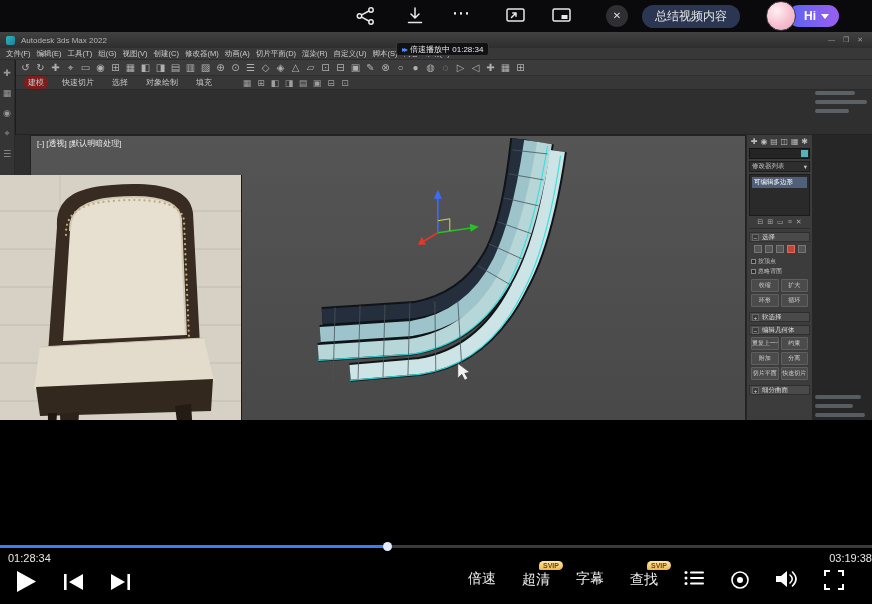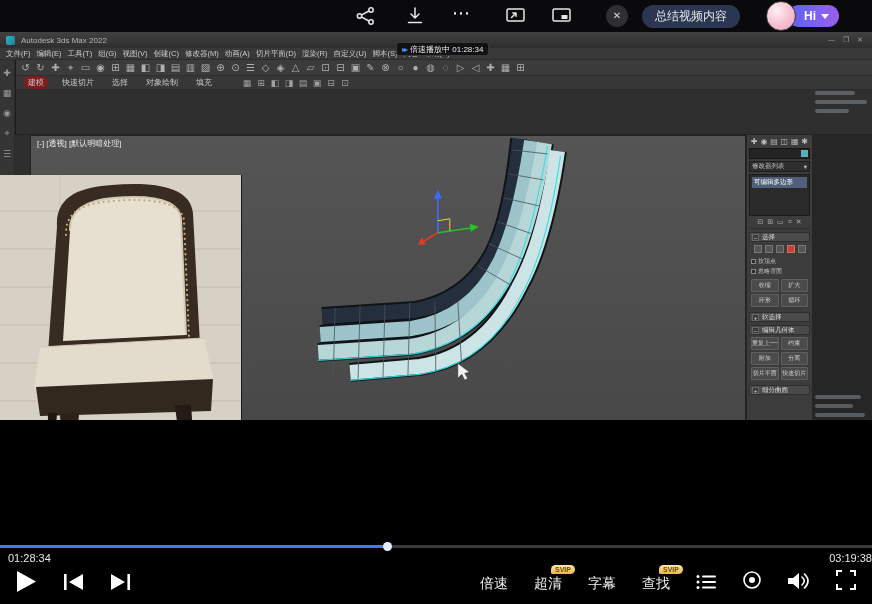--- a/index.html
+++ b/index.html
@@ -144,21 +144,21 @@
   
   .controls{position:absolute;bottom:0;left:0;right:0;height:64px;background:#000;z-index:20}
   .progress{position:absolute;top:5px;left:0;right:0;height:3px;background:#3a3a3c;cursor:pointer}
   .pfill{height:100%;background:#3f7bf5;position:relative}
   .pknob{position:absolute;right:-4px;top:-3px;width:9px;height:9px;border-radius:50%;background:#e6ecff}
   .t{position:absolute;top:12px;font-size:11px;color:#e6e6e6}
   .cur{left:8px}.tot{right:0}
   .left-ctls{position:absolute;left:16px;top:30px;display:flex;align-items:center;gap:28px}
   .controls button{background:none;border:none;cursor:pointer;color:#f0f0f0}
   .watermark{position:absolute;left:342px;top:29px;font-size:26px;color:rgba(190,190,190,.55);letter-spacing:.5px}
-  .right-ctls{position:absolute;right:16px;top:30px;display:flex;align-items:flex-end;gap:26px}
+  .right-ctls{position:absolute;right:28px;top:30px;display:flex;align-items:flex-start;gap:26px}
   .txt{font-size:14px;color:#f0f0f0}
   .badge-wrap{position:relative}
   .svip{position:absolute;top:-9px;left:17px;background:linear-gradient(180deg,#ffe9a8,#efb54a);color:#6b4a10;
     font-size:7px;font-weight:bold;padding:1px 4px;border-radius:6px 6px 6px 2px}
 </style>
 </head>
 <body>
 
 <div class="stage">
 

